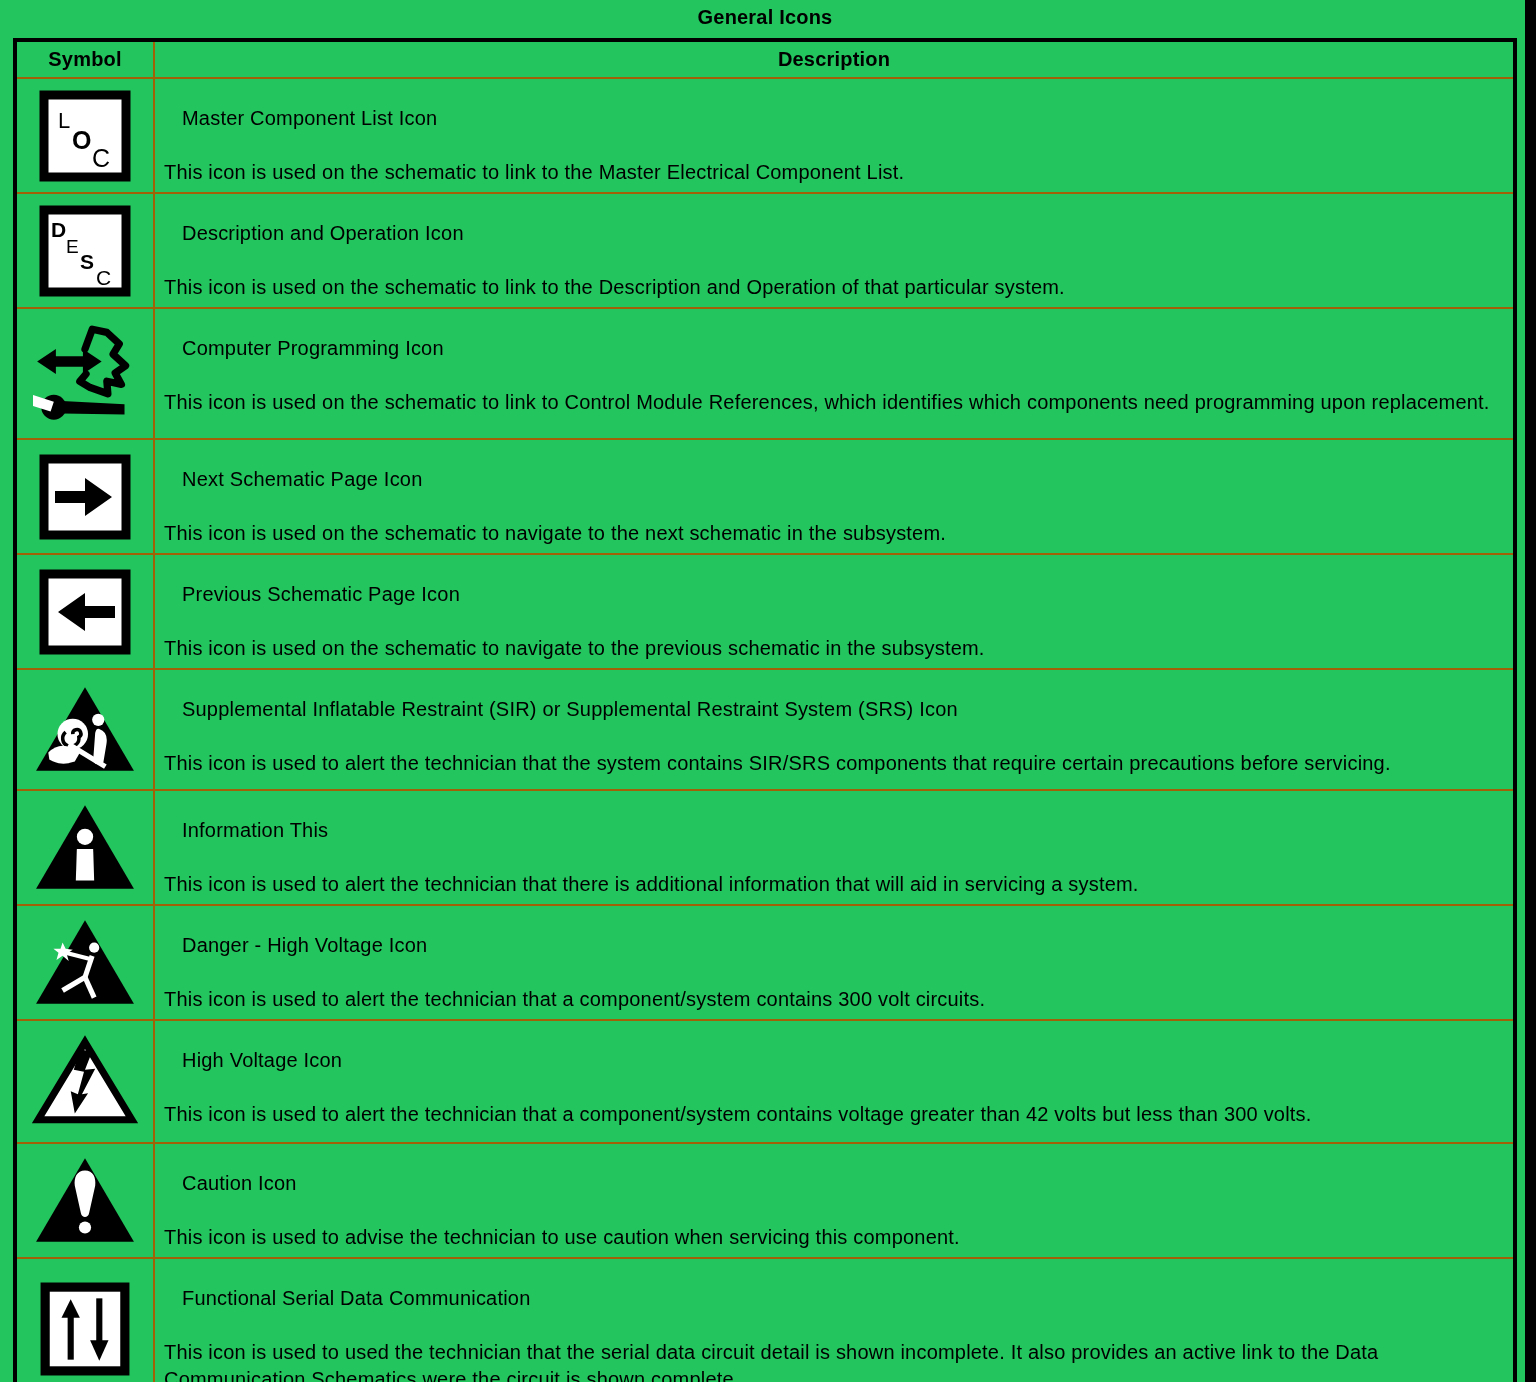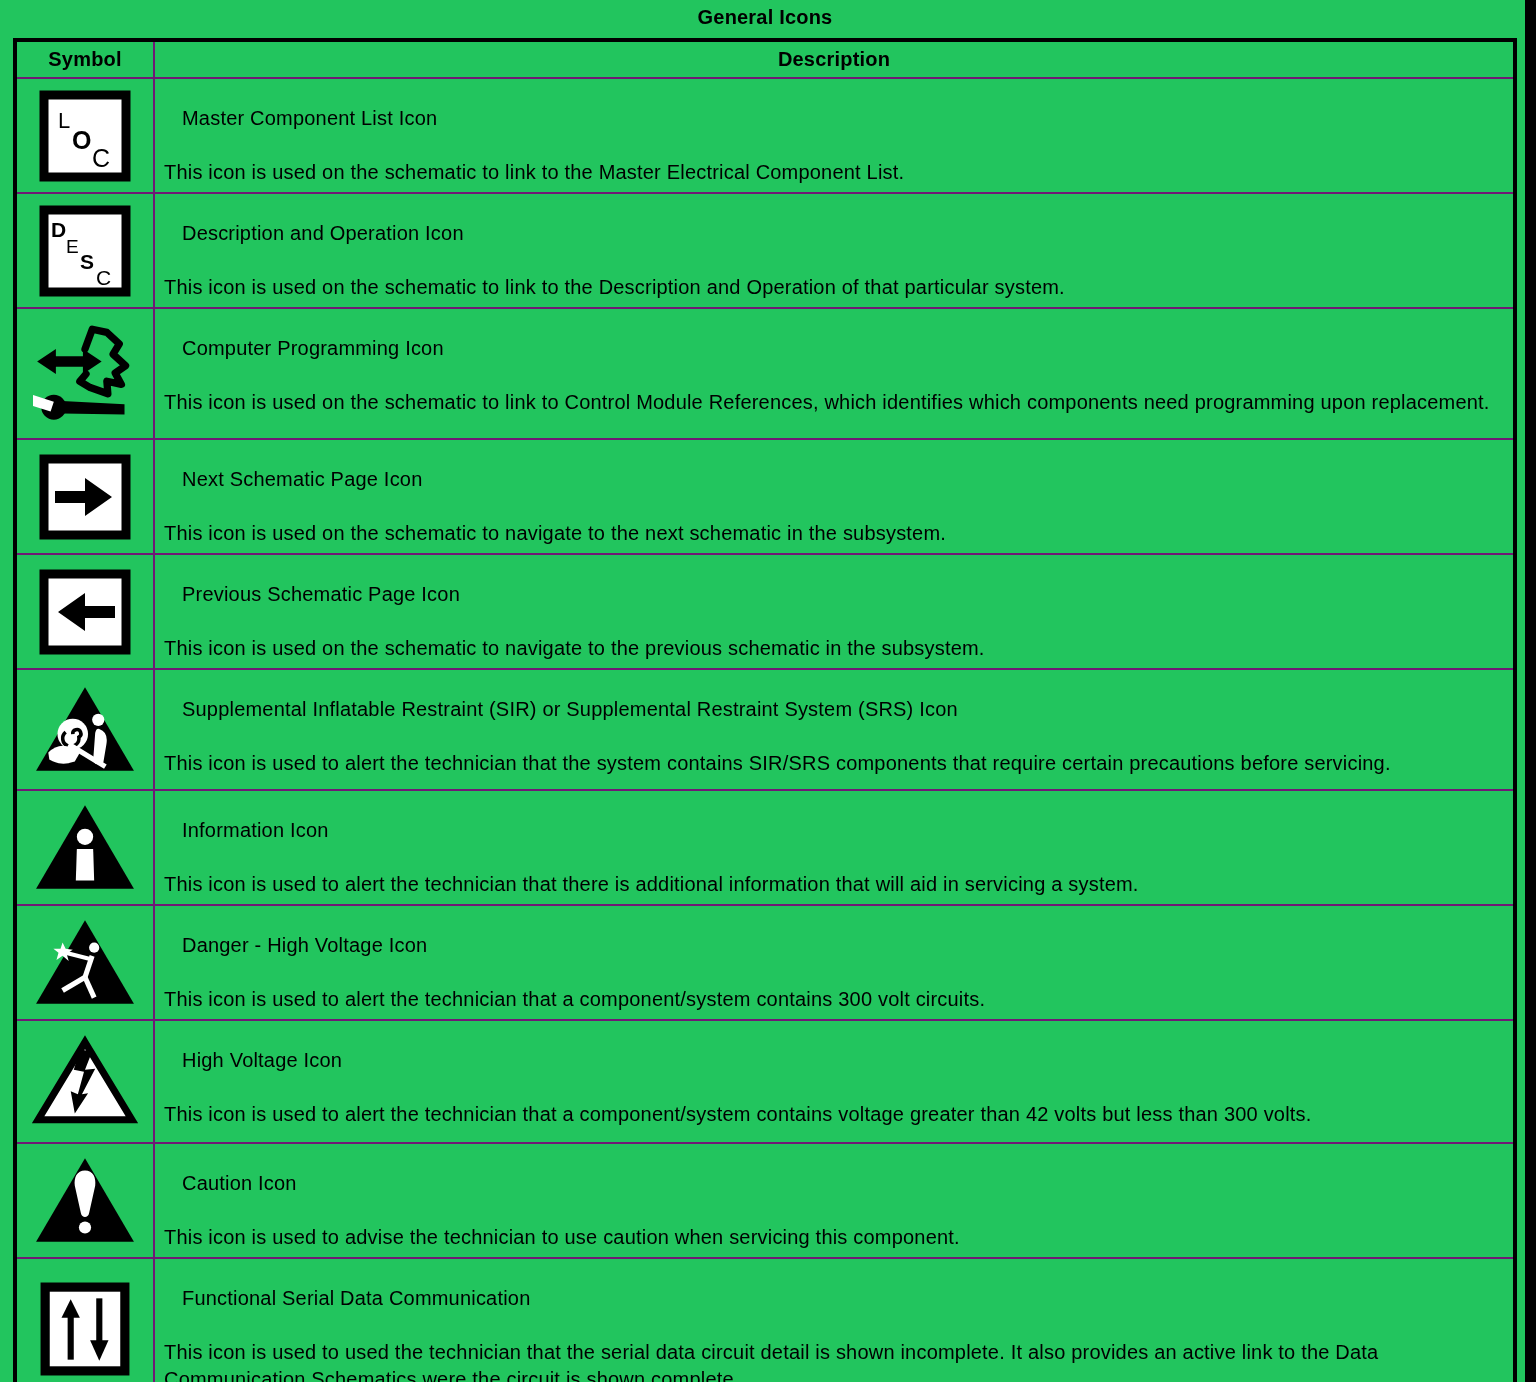--- a/index.html
+++ b/index.html
@@ -3,21 +3,21 @@
 <meta charset="utf-8">
 <style>
   html,body { margin:0; padding:0; background:#fff; }
   body { font-family:"Liberation Sans", sans-serif; color:#000; }
   .page { position:relative; width:1536px; height:1382px; background:#22c55e; overflow:hidden; }
   .edge-bar { position:absolute; top:0; right:0; width:11px; height:1382px; background:#000; }
   .title { width:1504px; margin:6px 0 9px 13px; text-align:center;
            font-size:20px; font-weight:bold; letter-spacing:0.2px; }
   table.icons { border-collapse:collapse; margin-left:13px; width:1504px;
                 table-layout:fixed; border:4px solid #000; }
-  table.icons th, table.icons td { border:2px solid #701a75; }
+  table.icons th, table.icons td { border:2px solid #a16207; }
   col.c-sym { width:139px; }
   th { font-size:20px; font-weight:bold; text-align:center; letter-spacing:0.2px; }
   tr.hdr { height:38px; }
   td.sym { text-align:center; vertical-align:middle; }
   td.desc { vertical-align:top; padding:8px 8px 6px 9px; font-size:20px;
             letter-spacing:0.2px; line-height:27px; }
   p.row-title { margin:18px; }
   p.row-body  { margin:27px 0 0 0; }
   svg { display:block; margin:0 auto; }
   svg text { font-family:"Liberation Sans", sans-serif; }
@@ -135,21 +135,21 @@
 
     <tr style="height:106px">
       <td class="sym">
         <svg width="106" height="94" viewBox="0 0 104 92">
           <polygon points="52,4 100,86 4,86" fill="#000"></polygon>
           <circle cx="52" cy="35" r="8" fill="#fff"></circle>
           <polygon points="44,47 60,47 61,78 43,78" fill="#fff"></polygon>
         </svg>
       </td>
       <td class="desc">
-        <p class="row-title">Information Icon</p>
+        <p class="row-title">Information This</p>
         <p class="row-body">This icon is used to alert the technician that there is additional information that will aid in servicing a system.</p>
       </td>
     </tr>
 
     <tr style="height:110px">
       <td class="sym">
         <svg width="106" height="94" viewBox="0 0 104 92">
           <polygon points="52,4 100,86 4,86" fill="#000"></polygon>
           <polygon points="30,26 33,32 40,33 34,37 36,44 30,39 24,43 26,36 21,32 28,32" fill="#fff"></polygon>
           <line x1="33" y1="36" x2="57" y2="42" stroke="#fff" stroke-width="4"></line>

